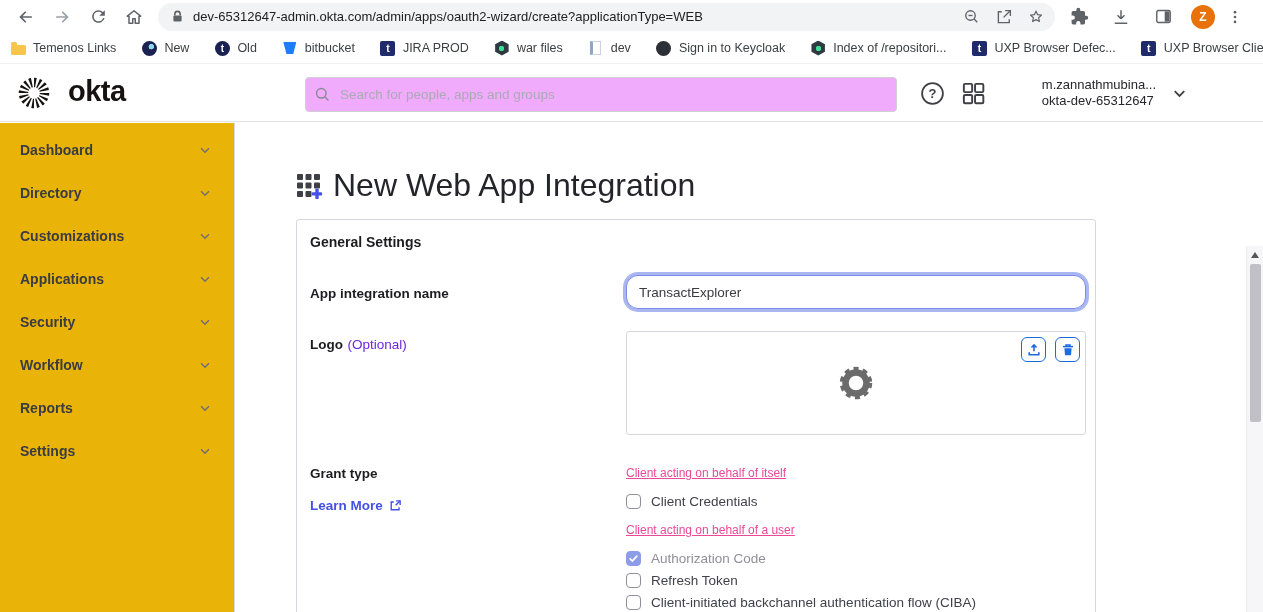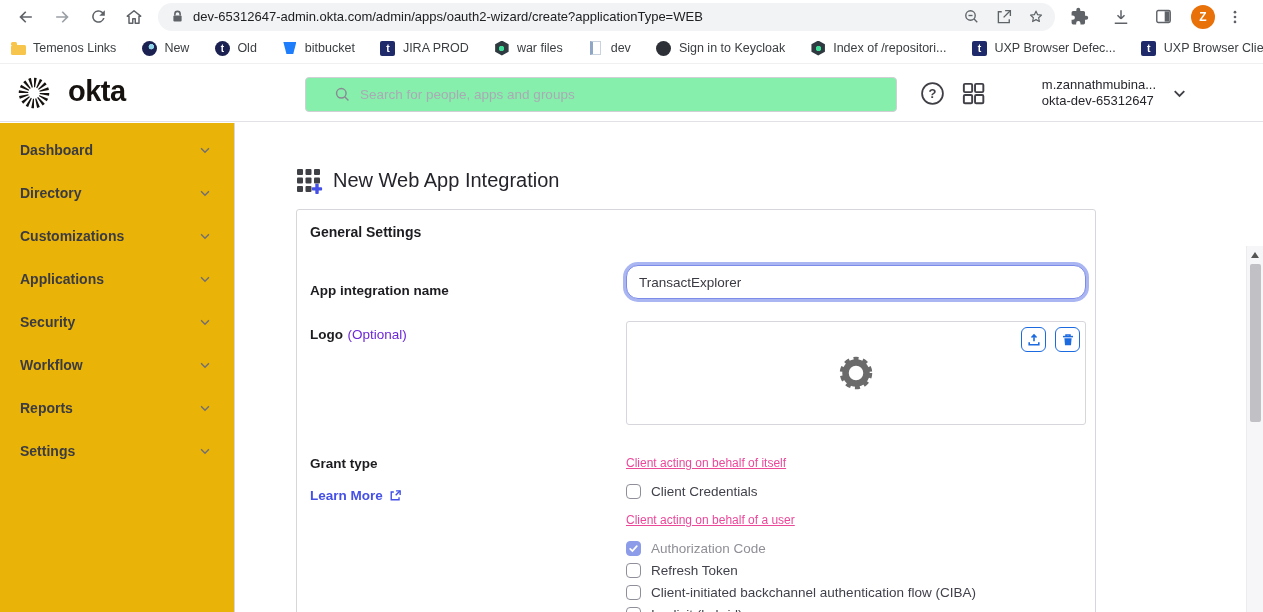--- a/index.html
+++ b/index.html
@@ -41,51 +41,51 @@
   .ico-hex { width:15px; height:15px; clip-path:polygon(50% 0,95% 25%,95% 75%,50% 100%,5% 75%,5% 25%);
     background:radial-gradient(circle at 50% 50%, #3ddc97 0 2.5px, #2f3a40 3px); }
   .ico-doc { width:11px; height:14px; background:#fff; border:1px solid #c9d3e0; border-left:3px solid #8fa6c6; }
 
   
   .okta-header { position:absolute; top:64px; left:0; width:100%; height:58px; background:#fff;
     border-bottom:1px solid #e2e2e6; }
   .brand { position:absolute; left:18px; top:13px; display:flex; align-items:center; gap:18px; }
   .brand .wordmark { font-size:29px; font-weight:700; color:#16120f; letter-spacing:-0.5px; line-height:1; margin-top:-3px; }
   .search-wrap { position:absolute; left:305px; top:13px; width:592px; height:35px;
-    border:1px solid #cfcfd4; border-radius:4px; background:#86efac; display:flex; align-items:center; padding:0 28px; }
+    border:1px solid #cfcfd4; border-radius:4px; background:#f0abfc; display:flex; align-items:center; padding:0 8px; }
   .search-wrap input { border:none; outline:none; flex:1; font-size:13.5px; color:#1d1d21;
     margin-left:9px; font-family:"Liberation Sans", sans-serif; background:transparent; }
   .search-wrap input::placeholder { color:#aaaab4; }
   .hdr-right { position:absolute; right:75px; top:0; height:58px; display:flex; align-items:center; gap:15px; }
   .user-block { display:flex; flex-direction:column; line-height:16px; font-size:13px; color:#26262d;margin-left:40px; }
 
   
   .content { position:absolute; top:123px; left:0; right:0; bottom:0; background:#fff; }
   .sidebar { position:absolute; left:0; top:0; bottom:0; width:235px; border-right:1px solid #d6d6dc;
     padding-top:5px; background:#eab308; }
   .nav-item { height:43px; display:flex; align-items:center; justify-content:space-between;
     padding:0 22px 0 20px; cursor:pointer; }
   .nav-item .nav-label { font-size:14px; font-weight:600; color:#3b3b42; }
 
   .main { position:absolute; left:236px; top:0; right:17px; bottom:0; overflow:hidden; }
   .main-inner { padding:44px 0 0 60px; }
   .page-title { display:flex; align-items:center; gap:10px; }
-  .page-title h1 { font-size:20px; font-weight:500; color:#24242b; }
+  .page-title h1 { font-size:32px; font-weight:500; color:#24242b; }
 
   .card { margin-top:15px; width:800px; border:1px solid #d6d6dc; border-radius:3px;
     padding:14px 13px 40px 13px; height:600px; }
   .section-title { font-size:14px; font-weight:600; color:#1d1d21; }
 
   .frow { display:flex; }
   .frow .lcol { width:316px; flex:0 0 316px; }
   .frow .rcol { flex:1; }
   .flabel { font-size:13.5px; font-weight:700; color:#1d1d21; }
   .optional { font-weight:400; color:#6d28d9; }
 
-  .row-appname { margin-top:25px;align-items:flex-end; }
+  .row-appname { margin-top:25px; }
   .row-appname .lcol { padding-top:9px; }
   .text-input { width:460px; height:34px; border:1px solid #7c8ce8; border-radius:12px;
     box-shadow:0 0 0 3px #aab6f2; padding:0 12px; font-size:13.5px; color:#3a3a42;
     font-family:"Liberation Sans", sans-serif; outline:none; }
 
   .row-logo { margin-top:22px; }
   .row-logo .lcol { padding-top:4px; }
   .logo-box { position:relative; width:460px; height:104px; border:1px solid #d6d6dc;
     border-radius:3px; display:flex; align-items:center; justify-content:center; }
   .logo-actions { position:absolute; top:5px; right:5px; display:flex; gap:9px; }

